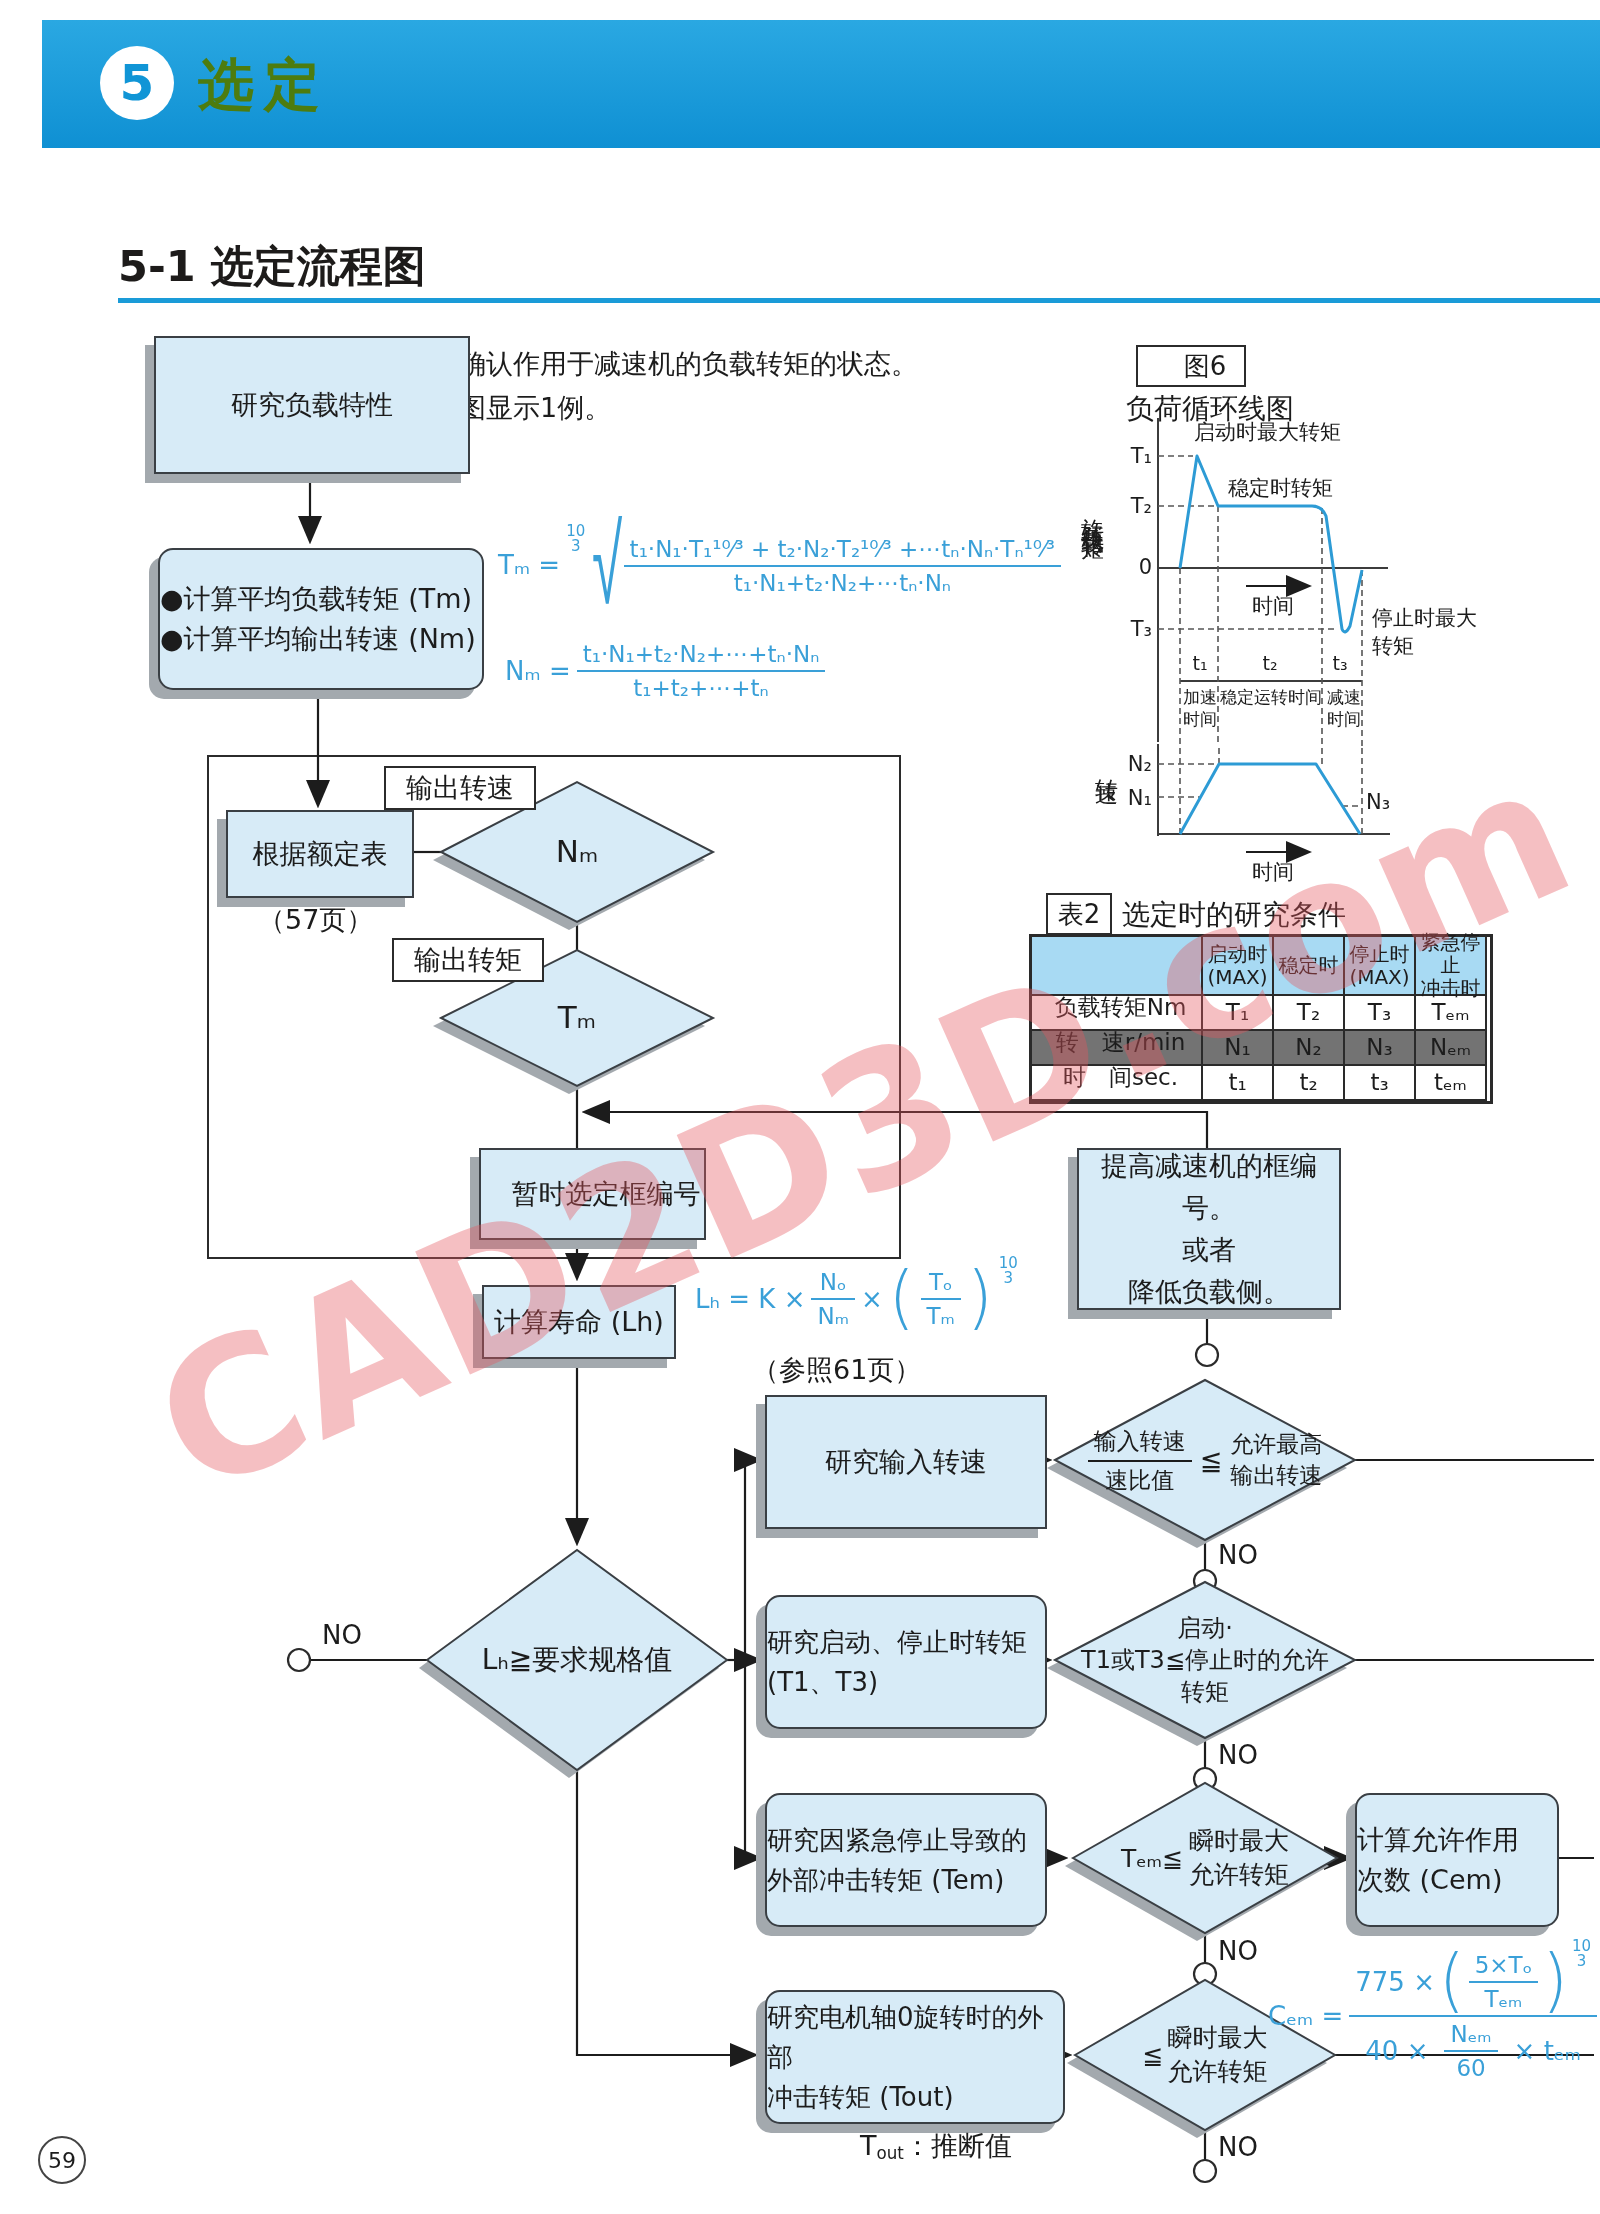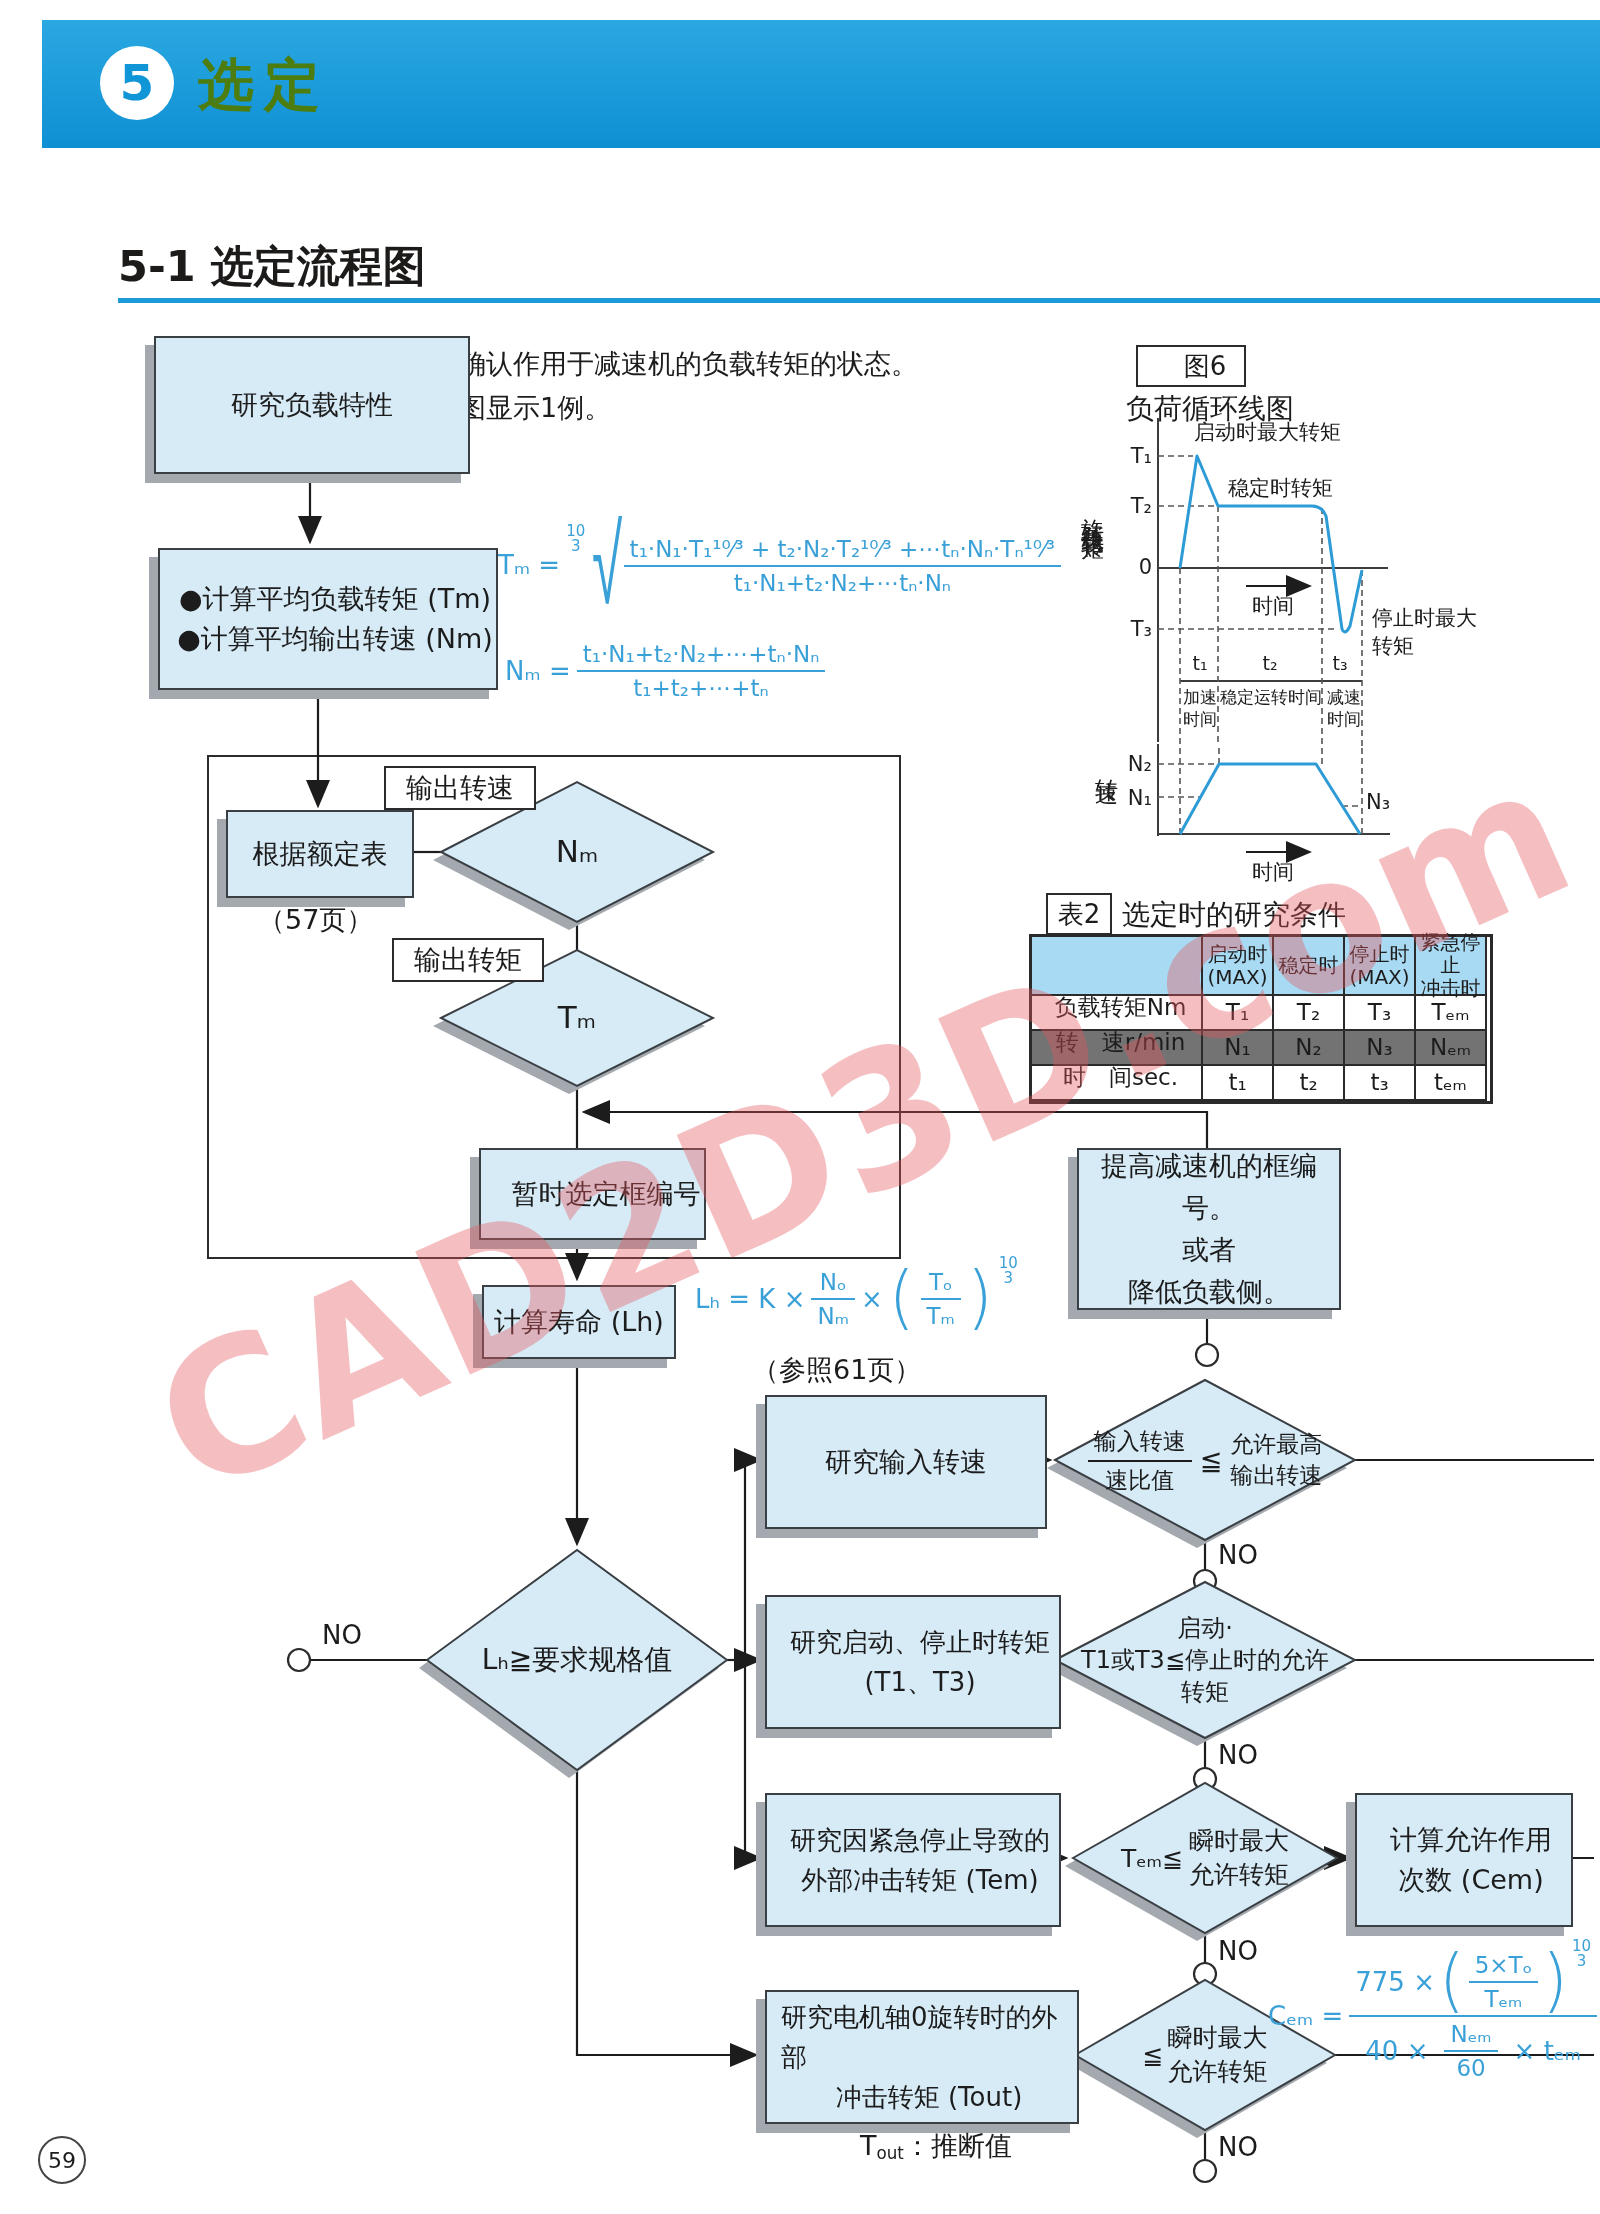--- a/index.html
+++ b/index.html
@@ -11,21 +11,21 @@
   .chapnum{left:100px;top:46px;width:74px;height:74px;background:#fff;border-radius:50%;
     display:flex;align-items:center;justify-content:center;font-size:50px;font-weight:bold;color:#1095d6;z-index:3;}
   .chaptitle{left:198px;top:48px;font-size:56px;font-weight:bold;color:#4d7c0f;letter-spacing:10px;z-index:3;}
   
   .sectitle{left:118px;top:238px;font-size:43px;font-weight:bold;color:#1d1b1a;z-index:3;}
   .secrule{left:118px;top:298px;width:1482px;height:5px;background:#1a9bd8;z-index:3;}
   
   .pbox{background:#d7ebf7;border:2px solid #3a3f44;box-shadow:-9px 9px 0 #a3a9ae;
     display:flex;align-items:center;justify-content:center;text-align:center;
     font-size:27px;line-height:40px;color:#1c1c1c;z-index:3;}
-  .pbox.leftal{align-items:center;justify-content:center;flex-direction:column;text-align:left;padding-left:14px;}
+  .pbox.leftal{align-items:flex-start;justify-content:center;flex-direction:column;text-align:left;border-radius:15px;}
   .tagbox{background:#fff;border:2px solid #2b2b2b;display:flex;align-items:center;justify-content:center;
     font-size:27px;z-index:4;}
   .dlabel{display:flex;align-items:center;justify-content:center;text-align:center;z-index:4;}
   .note{font-size:27px;z-index:4;}
   .no-lab{font-size:26px;z-index:4;}
   #wires{position:absolute;left:0;top:0;z-index:2;}
   
   .formula{display:flex;align-items:center;color:#3aa0d8;font-size:26px;z-index:3;gap:6px;}
   .frac{display:inline-flex;flex-direction:column;text-align:center;vertical-align:middle;}
   .frac .fn{display:block;border-bottom:2px solid currentColor;padding:1px 6px 3px;}

